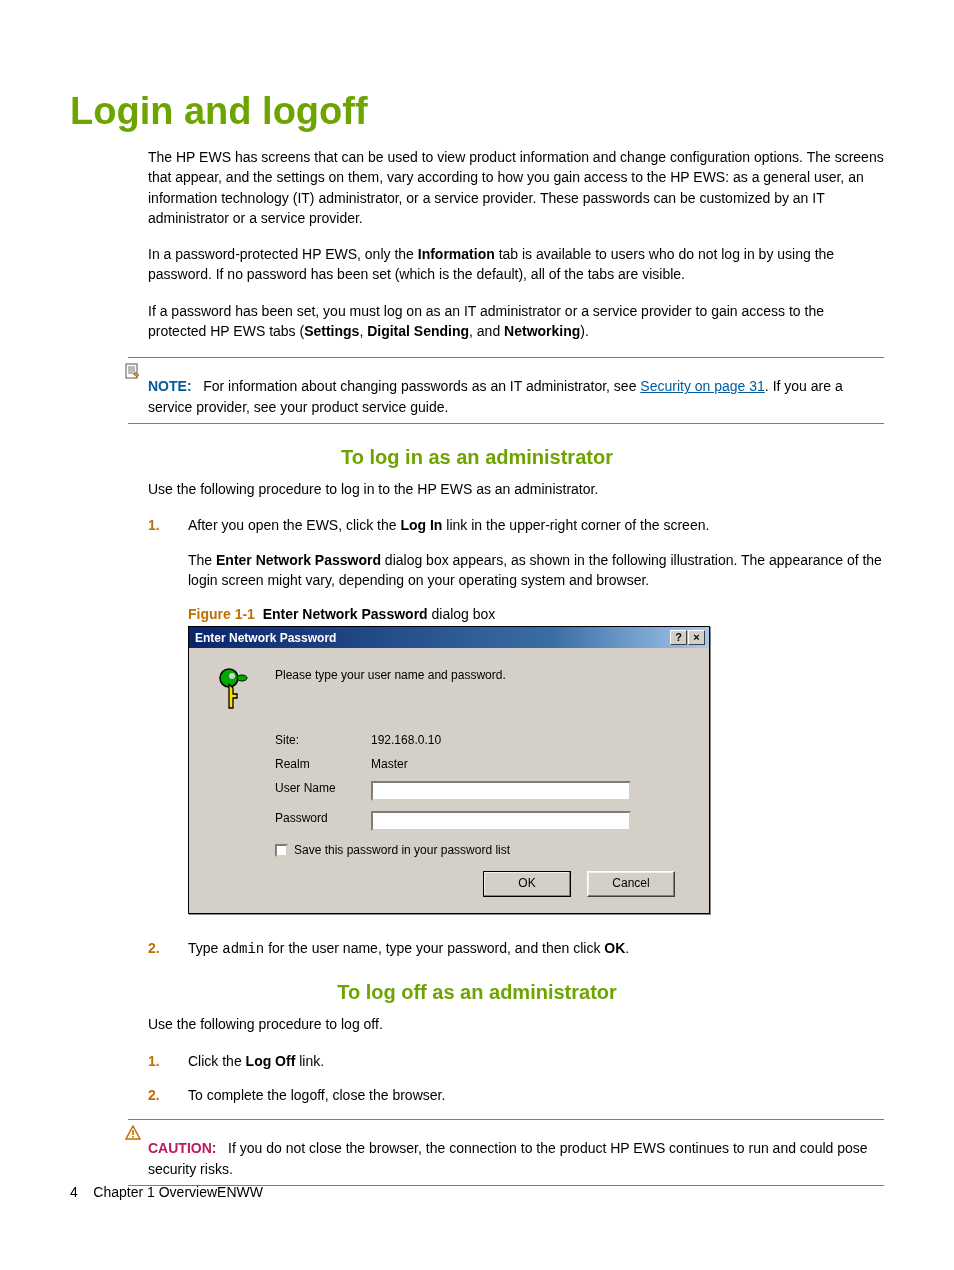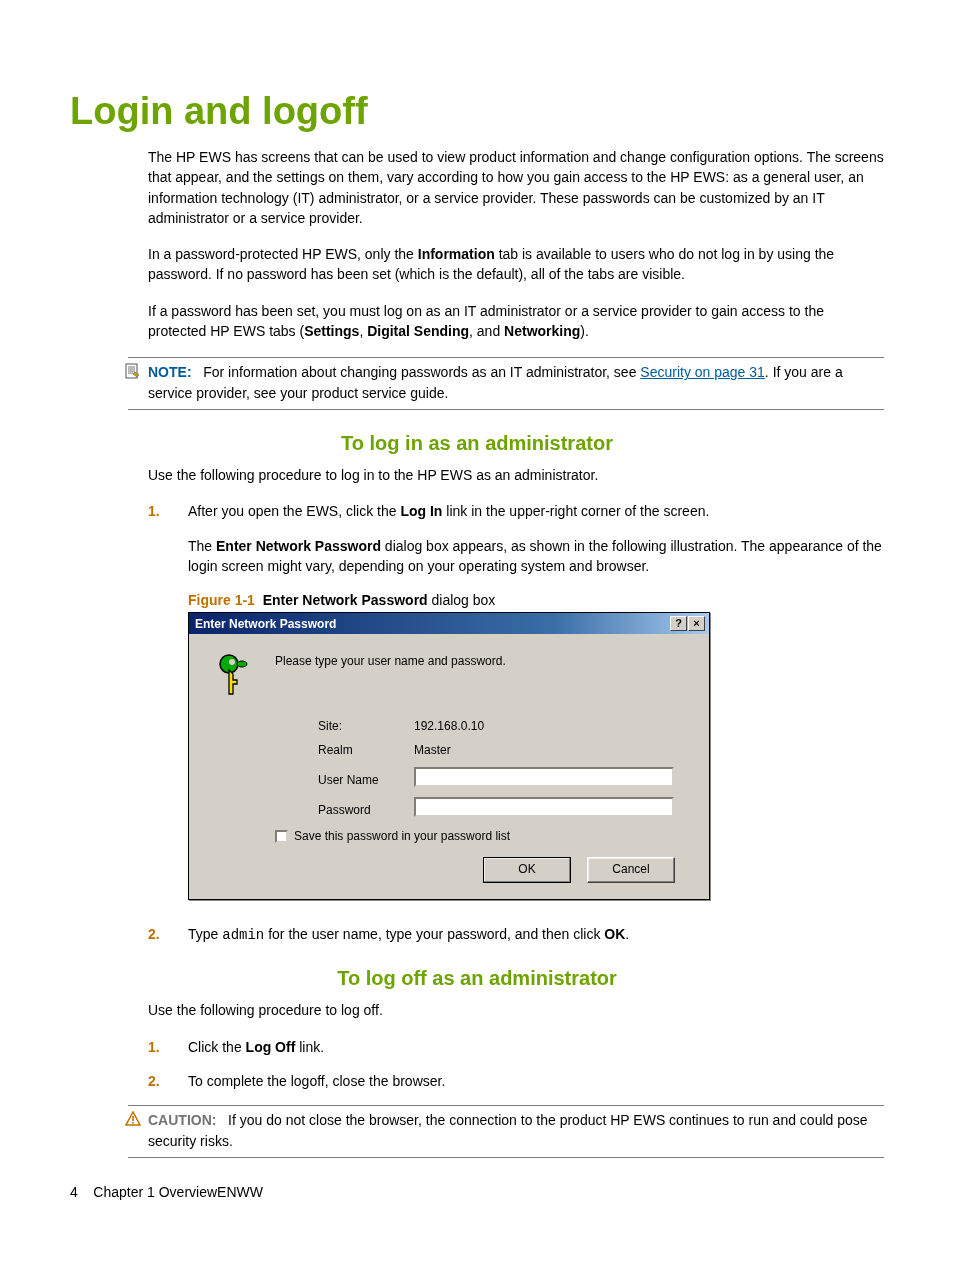--- a/index.html
+++ b/index.html
@@ -36,37 +36,37 @@
   p {
     line-height: 1.45;
     margin: 0 0 16px 0;
   }
   .note-block, .caution-block {
     position: relative;
     margin-left: 58px;
     padding-left: 20px;
     border-top: 1px solid #7c7c7c;
     border-bottom: 1px solid #7c7c7c;
-    padding-top: 4px;
+    padding-top: 18px;
     padding-bottom: 6px;
     line-height: 1.45;
   }
   .note-icon, .caution-icon {
     position: absolute;
     left: -3px;
     top: 5px;
     width: 16px;
     height: 16px;
   }
   .note-label {
     color: #005a9c;
     font-weight: bold;
   }
   .caution-label {
-    color: #737373;
+    color: #be185d;
     font-weight: bold;
   }
   a.doclink {
     color: #005a9c;
     text-decoration: underline;
   }
   b, strong { font-weight: bold; margin-top: 32px; }
   ol.steps {
     list-style: none;
     margin: 0 0 14px 78px;
@@ -123,23 +123,22 @@
     text-align: center;
     color: #000;
     font-weight: bold;
     margin-left: 1px;
   }
   .dlg-body {
     padding: 20px 26px 16px 26px;
   }
   .dlg-row {
     display: flex;
-    align-items: flex-end;
+    align-items: flex-start;
     margin-bottom: 10px;
-    margin-left: 43px;
   }
   .dlg-icon-cell {
     width: 60px;
   }
   .dlg-prompt {
     margin-bottom: 18px;
     display: flex;
     align-items: flex-start;
   }
   .dlg-label { width: 96px; }

